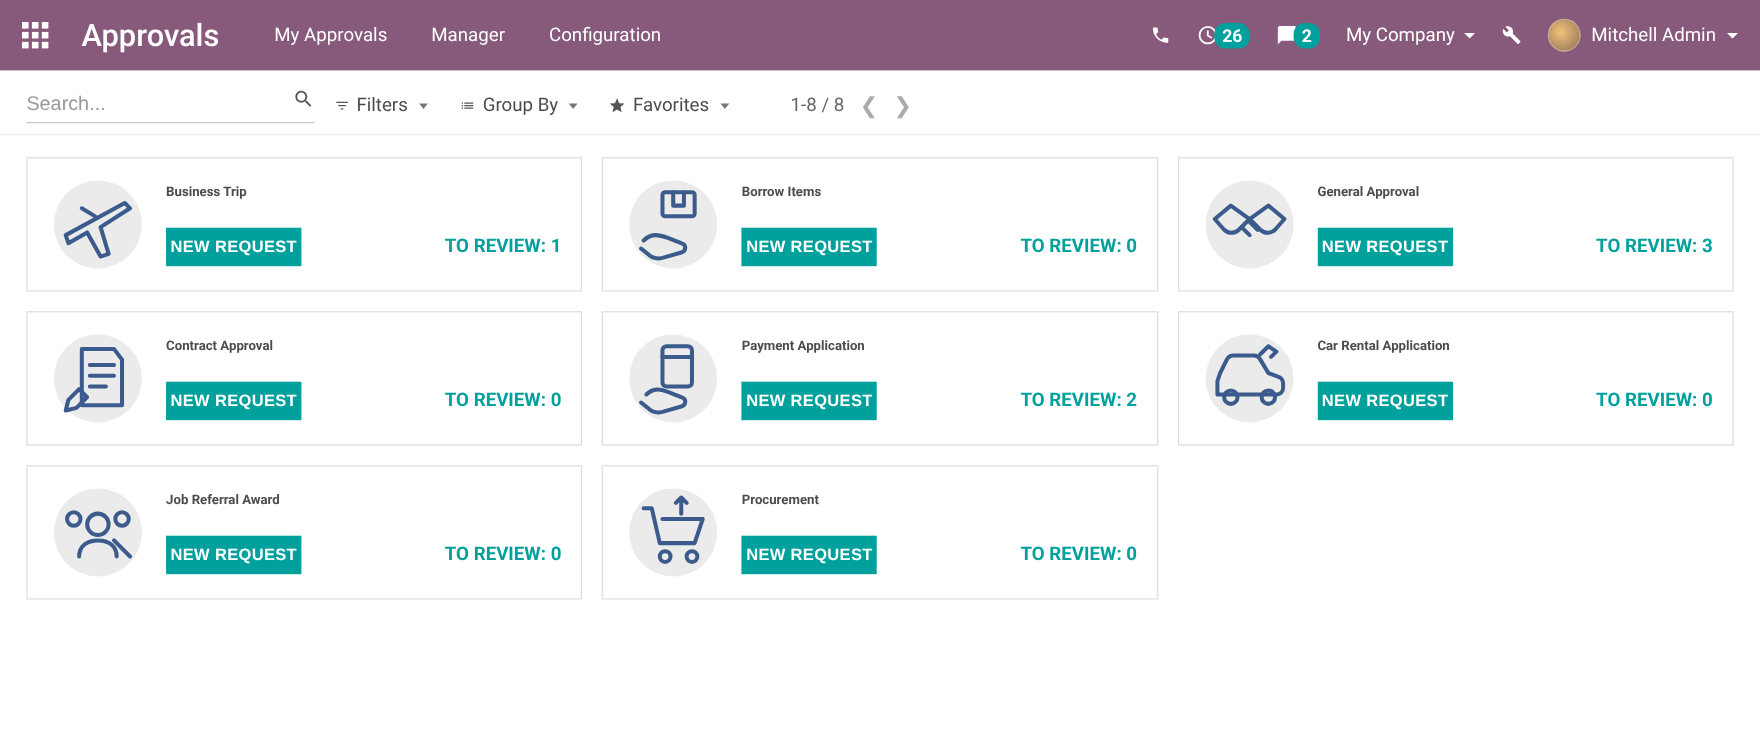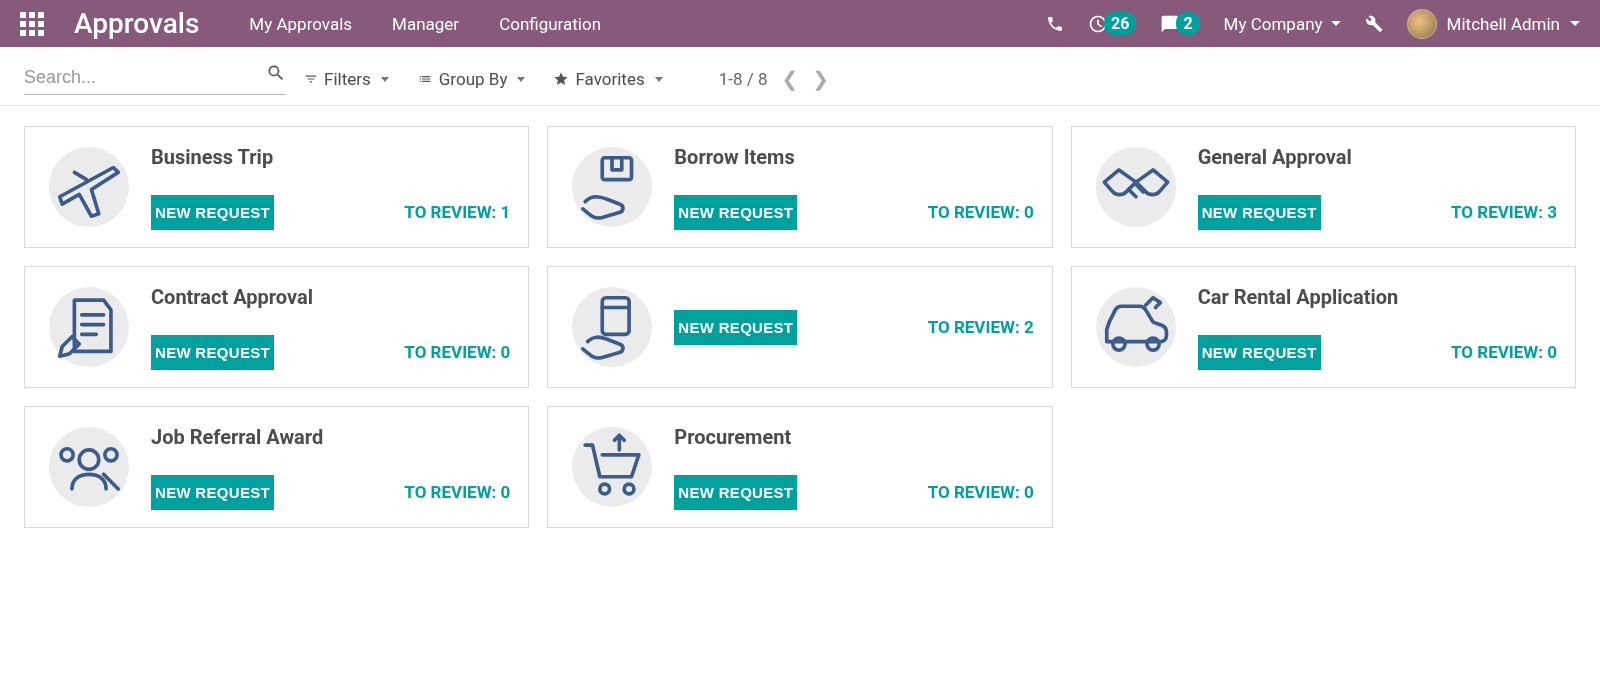--- a/index.html
+++ b/index.html
@@ -1,19 +1,19 @@
 <!DOCTYPE html>
 <html><head>
 <meta charset="utf-8">
 <style>
 * { box-sizing: border-box; margin: 0; padding: 0; }
 body { font-family: -apple-system, BlinkMacSystemFont, "Segoe UI", Roboto, Helvetica, Arial, sans-serif; color: #4c4c4c; background: #fff; }
 
 
-.navbar { background: #875a7b; height: 47px; display: flex; align-items: center; padding: 0 20px; color: #fff; }
+.navbar { background: #875a7b; height: 64px; display: flex; align-items: center; padding: 0 20px; color: #fff; }
 .navbar .apps-icon { display: grid; grid-template-columns: repeat(3,6px); grid-template-rows: repeat(3,6px); gap: 3px; margin-right: 30px; cursor: pointer; }
 .navbar .apps-icon span { background: #fff; width: 6px; height: 6px; }
 .navbar .brand { font-size: 28px; font-weight: 500; margin-right: 50px; }
 .navbar .nav-links { display: flex; gap: 40px; font-size: 17px; }
 .navbar .nav-links a { color: #fff; text-decoration: none; cursor: pointer; }
 .navbar .spacer { flex: 1; }
 .navbar .right { display: flex; align-items: center; gap: 24px; }
 .navbar .icon-btn { position: relative; cursor: pointer; display: flex; align-items: center; }
 .navbar .badge { background: #00a09d; color: #fff; font-size: 16px; font-weight: 700; padding: 2px 7px; border-radius: 10px; margin-left: -4px; }
 .navbar .company { display: flex; align-items: center; gap: 8px; cursor: pointer; font-size: 17px; }
@@ -39,21 +39,21 @@
 
 hr.sep { border: none; border-top: 1px solid #e5e5e5; margin-top: 10px; }
 
 
 .grid { display: grid; grid-template-columns: repeat(3, 1fr); gap: 18px; padding: 20px 24px; }
 .card { border: 1px solid #d9d9d9; display: flex; align-items: center; padding: 14px 18px; gap: 16px; min-height: 118px; }
 .card .iconbox { width: 92px; height: 92px; flex: 0 0 auto; display: flex; align-items: center; justify-content: center; position: relative; }
 .card .iconbox .bgcircle { position: absolute; width: 80px; height: 80px; border-radius: 50%; background: #ebebeb; top: 6px; left: 6px; }
 .card .iconbox svg { position: relative; z-index: 1; }
 .card .body { flex: 1; display: flex; flex-direction: column; gap: 26px; }
-.card .title2 { font-size: 20px; font-weight: 700; color: #4c4c4c; }
+.card .title2 { font-size: 12px; font-weight: 700; color: #4c4c4c; }
 .card .row2 { display: flex; align-items: center; justify-content: space-between; }
 .card .btn { background: #00a09d; color: #fff; font-weight: 700; font-size: 15px; padding: 9px 4px; border: none; cursor: pointer; letter-spacing: .3px; }
 .card .review { color: #00a09d; font-weight: 700; font-size: 17px; cursor: pointer; }
 
 
 </style>
 </head>
 <body>
 
 <div class="navbar">
@@ -224,20 +224,21 @@
     <div class="card">
       <div class="iconbox">
         <div class="bgcircle"></div>
         <svg width="78" height="78" viewBox="0 0 64 64" fill="none" stroke="#3b5b8c" stroke-width="3" stroke-linecap="round" stroke-linejoin="round">
           <rect x="24" y="8" width="22" height="30" rx="3"></rect>
           <path d="M24 16h22"></path>
           <path d="M12 44c5-5 10-4 16-2l10 4c4 1 4 6 0 7l-14 4c-4 1-8 0-11-3l-5-4"></path>
         </svg>
       </div>
       <div class="body">
+        <div class="title2">Payment Application</div>
         <div class="row2">
           <button class="btn">NEW REQUEST</button>
           <a class="review">TO REVIEW: 2</a>
         </div>
       </div>
     </div>
     <div class="card">
       <div class="iconbox">
         <div class="bgcircle"></div>
         <svg width="78" height="78" viewBox="0 0 64 64" fill="none" stroke="#3b5b8c" stroke-width="3" stroke-linecap="round" stroke-linejoin="round">

